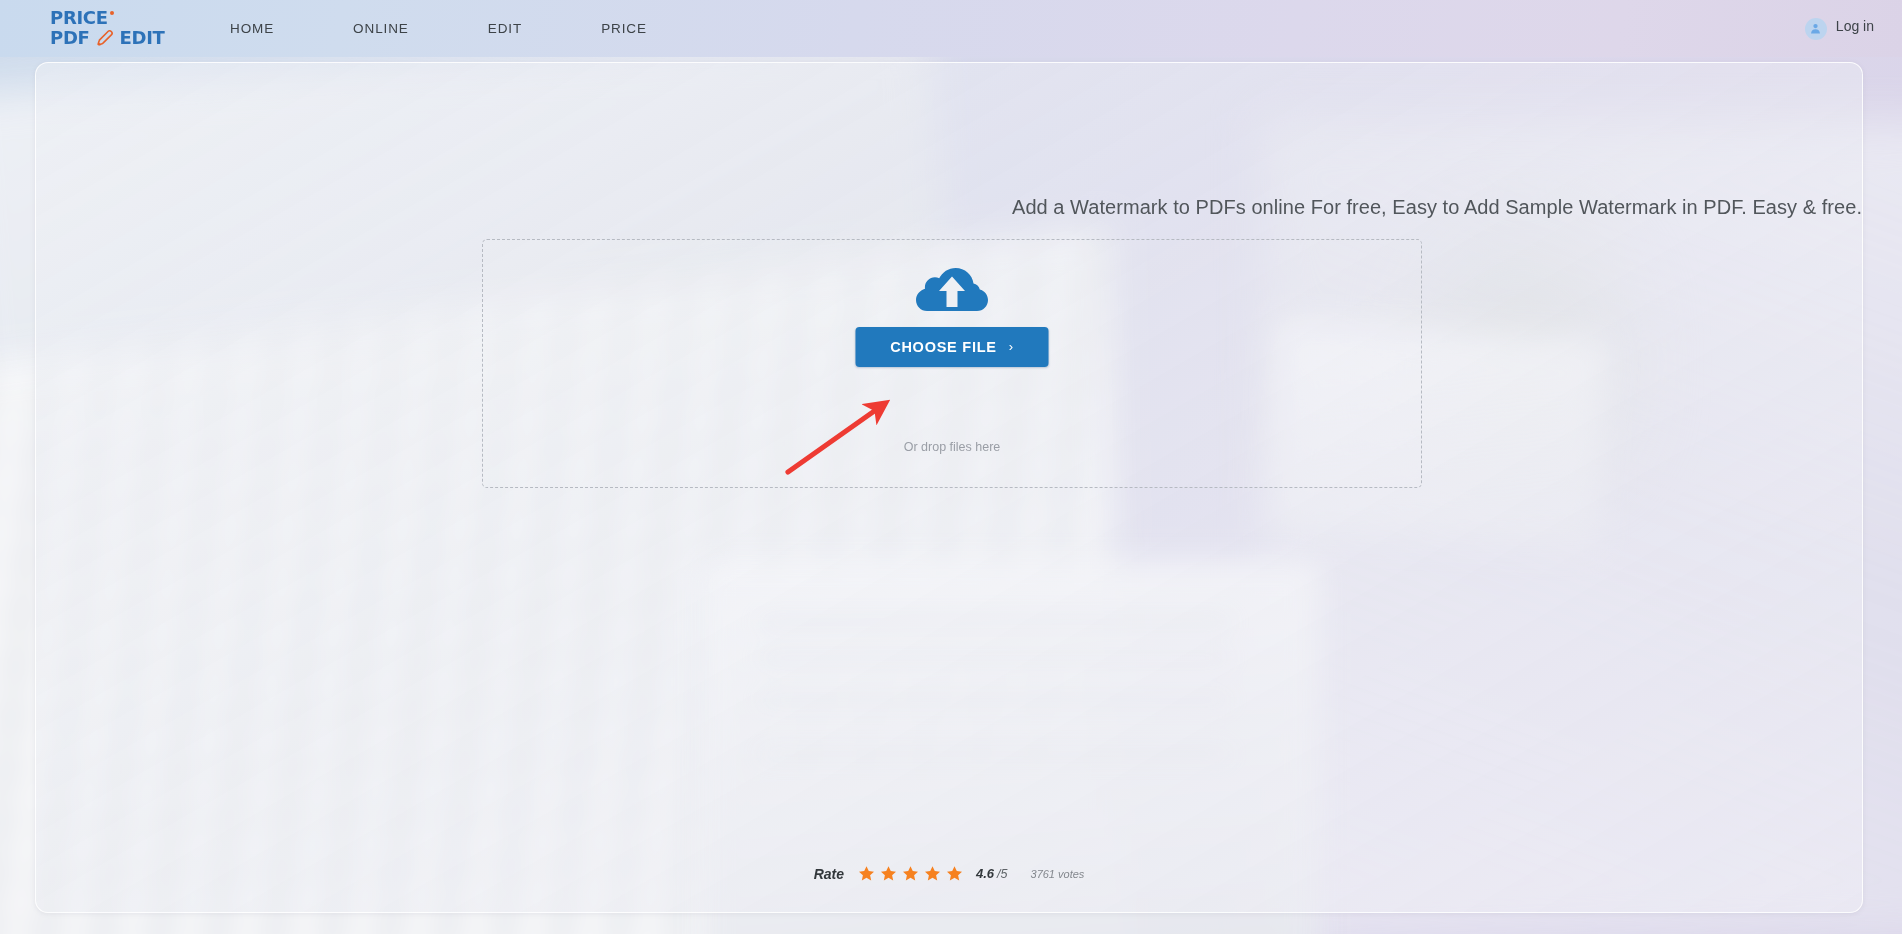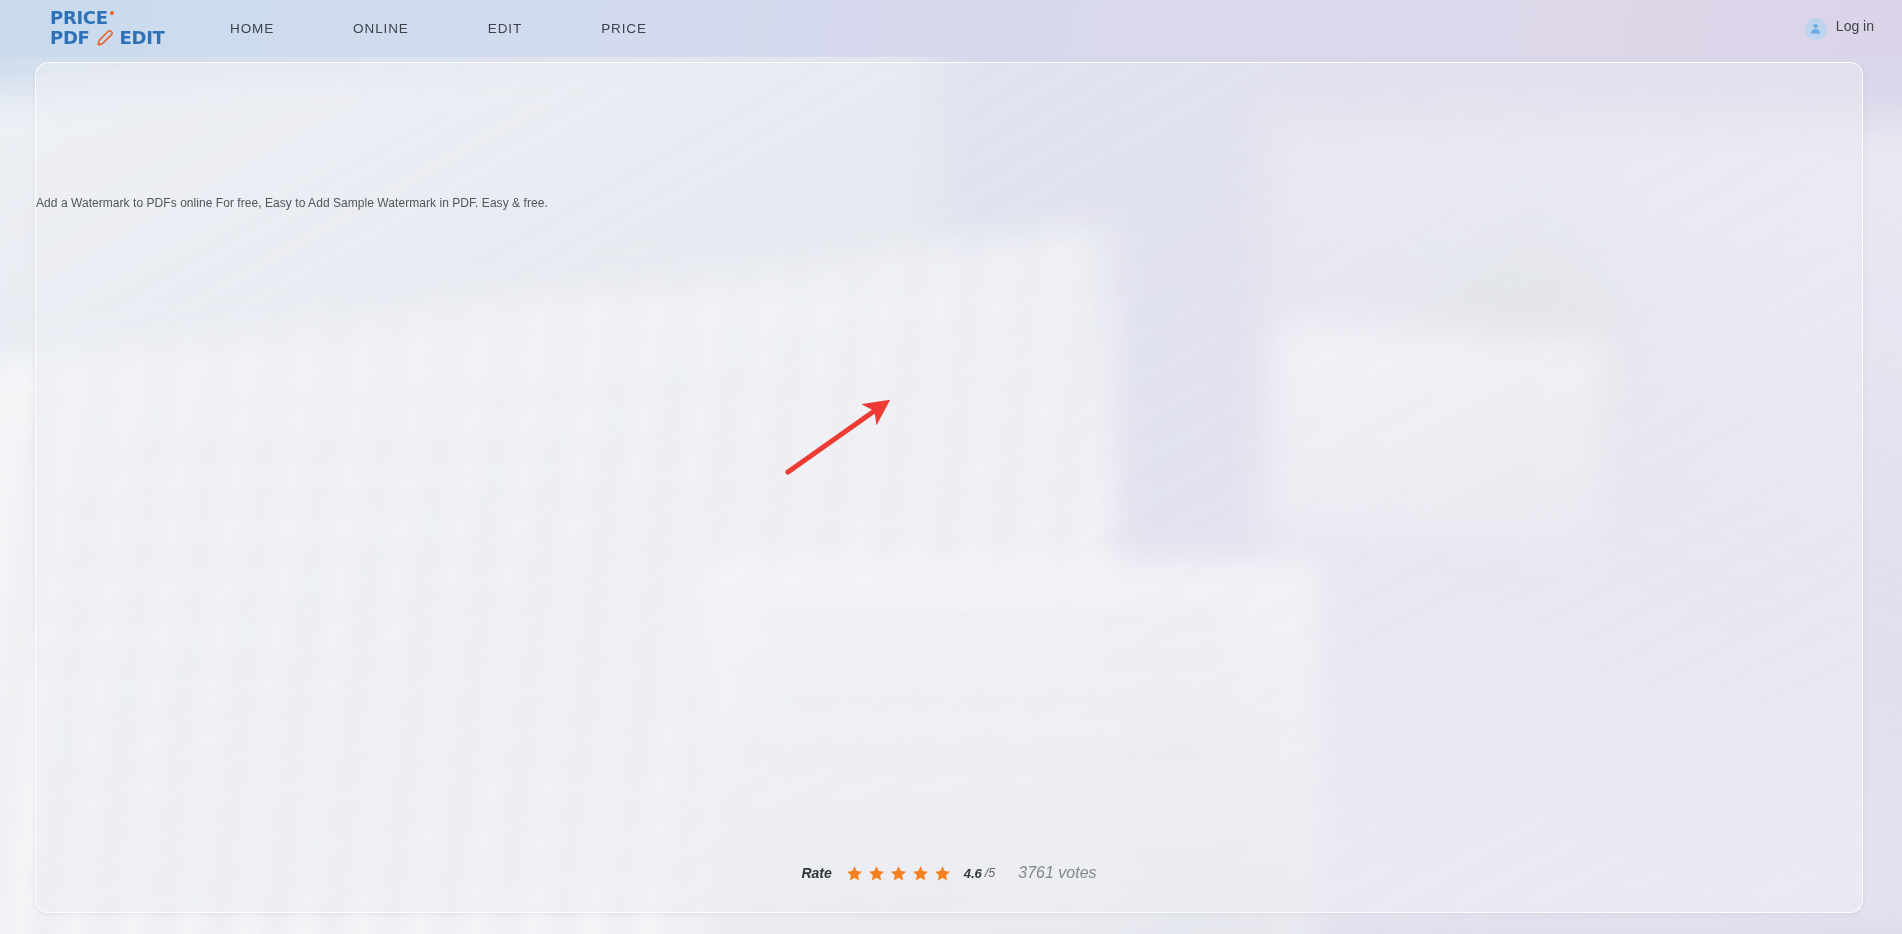--- a/index.html
+++ b/index.html
@@ -194,22 +194,22 @@
     font-size: 31px;
     font-weight: 700;
     color: #3c4145;
     letter-spacing: -0.2px;
     font-family: "DejaVu Sans", sans-serif;
   }
   #subtitle {
     position: absolute;
     left: 0; top: 133px;
     width: 100%;
-    text-align: left;
-    font-size: 12px;
+    text-align: right;
+    font-size: 20px;
     color: #51565b;
     letter-spacing: 0.05px;
   }
 
   
   #dropzone {
     position: absolute;
     left: 446px; top: 176px;
     width: 940px; height: 249px;
     border: 1.5px dashed #b6bac2;
@@ -295,21 +295,21 @@
     font-size: 13px;
     font-weight: 700;
     color: #32373b;
   }
   #rating-max {
     font-size: 12.5px;
     color: #5e6368;
     margin-left: 3px;
   }
   #rating-votes {
-    font-size: 16px;
+    font-size: 11px;
     color: #83878d;
     margin-left: 23px;
   }
 </style>
 </head>
 <body>
 
 <div id="bg-photo">
   <div class="laptop-top"></div>
   <div class="desk-right"></div>
@@ -354,20 +354,34 @@
       </svg>
     </span>
     <span id="login-label">Log in</span>
   </div>
 </div>
 
 <div id="card">
 
   <p id="subtitle">Add a Watermark to PDFs online For free, Easy to Add Sample Watermark in PDF. Easy &amp; free.</p>
 
+  <div id="dropzone">
+
+    <svg id="cloud-icon" viewBox="0 0 72 54">
+      <path d="M57.5 21.4C56.3 12.6 48.8 5.9 39.7 5.9c-7.2 0-13.5 4.2-16.5 10.4-1.3-.6-2.8-1-4.3-1-5.5 0-10 4.5-10 10 0 .5 0 .9.1 1.4C3.7 28.3 0 32.7 0 38c0 6.1 4.9 11 11 11h50c6.1 0 11-4.9 11-11 0-5.1-3.5-9.4-8.2-10.6-.7-3.1-3.2-5.5-6.3-6z" fill="#2179bd"></path>
+      <path d="M36 14.5l13 14.5h-7.5v16h-11v-16H23z" fill="#eef0f4"></path>
+    </svg>
+
+    <button id="choose-file-button">
+      <span>CHOOSE FILE</span>
+      <span id="choose-file-chevron">›</span>
+    </button>
+
+    <div id="drop-hint">Or drop files here</div>
+  </div>
 
   <svg id="red-arrow" viewBox="0 0 110 80">
     <defs>
       <marker id="arrowhead" markerWidth="5" markerHeight="5" refX="2.6" refY="2.5" orient="auto">
         <path d="M0,0 L5,2.5 L0,5 L1.3,2.5 z" fill="#ee3b33"></path>
       </marker>
     </defs>
     <line x1="4" y1="74" x2="96" y2="9" stroke="#ee3b33" stroke-width="5.2" stroke-linecap="round" marker-end="url(#arrowhead)"></line>
   </svg>
 

